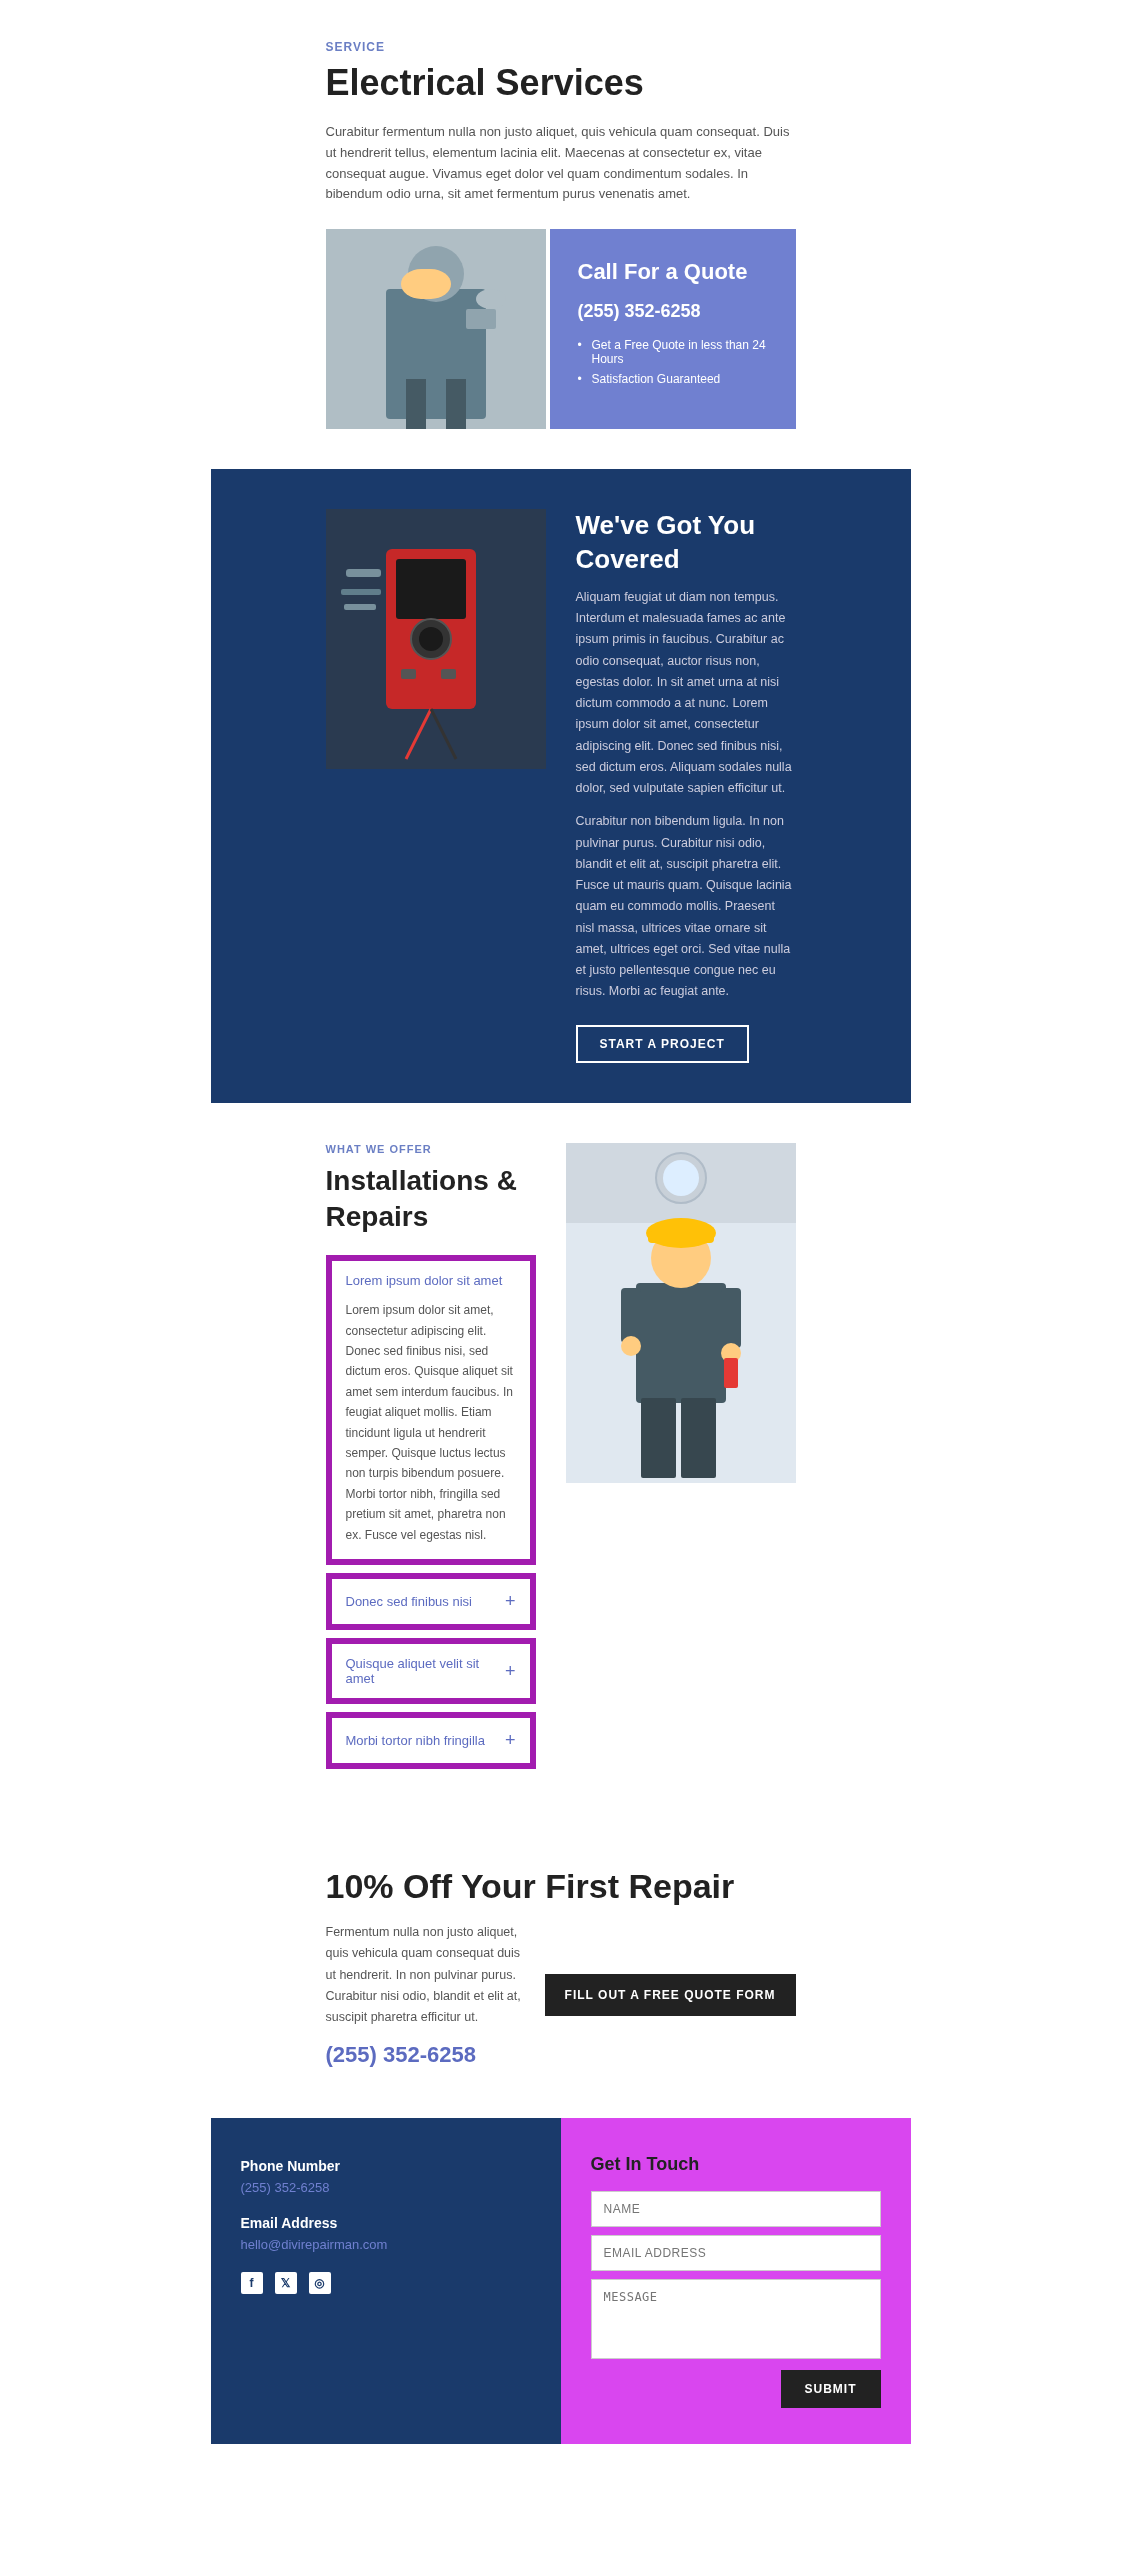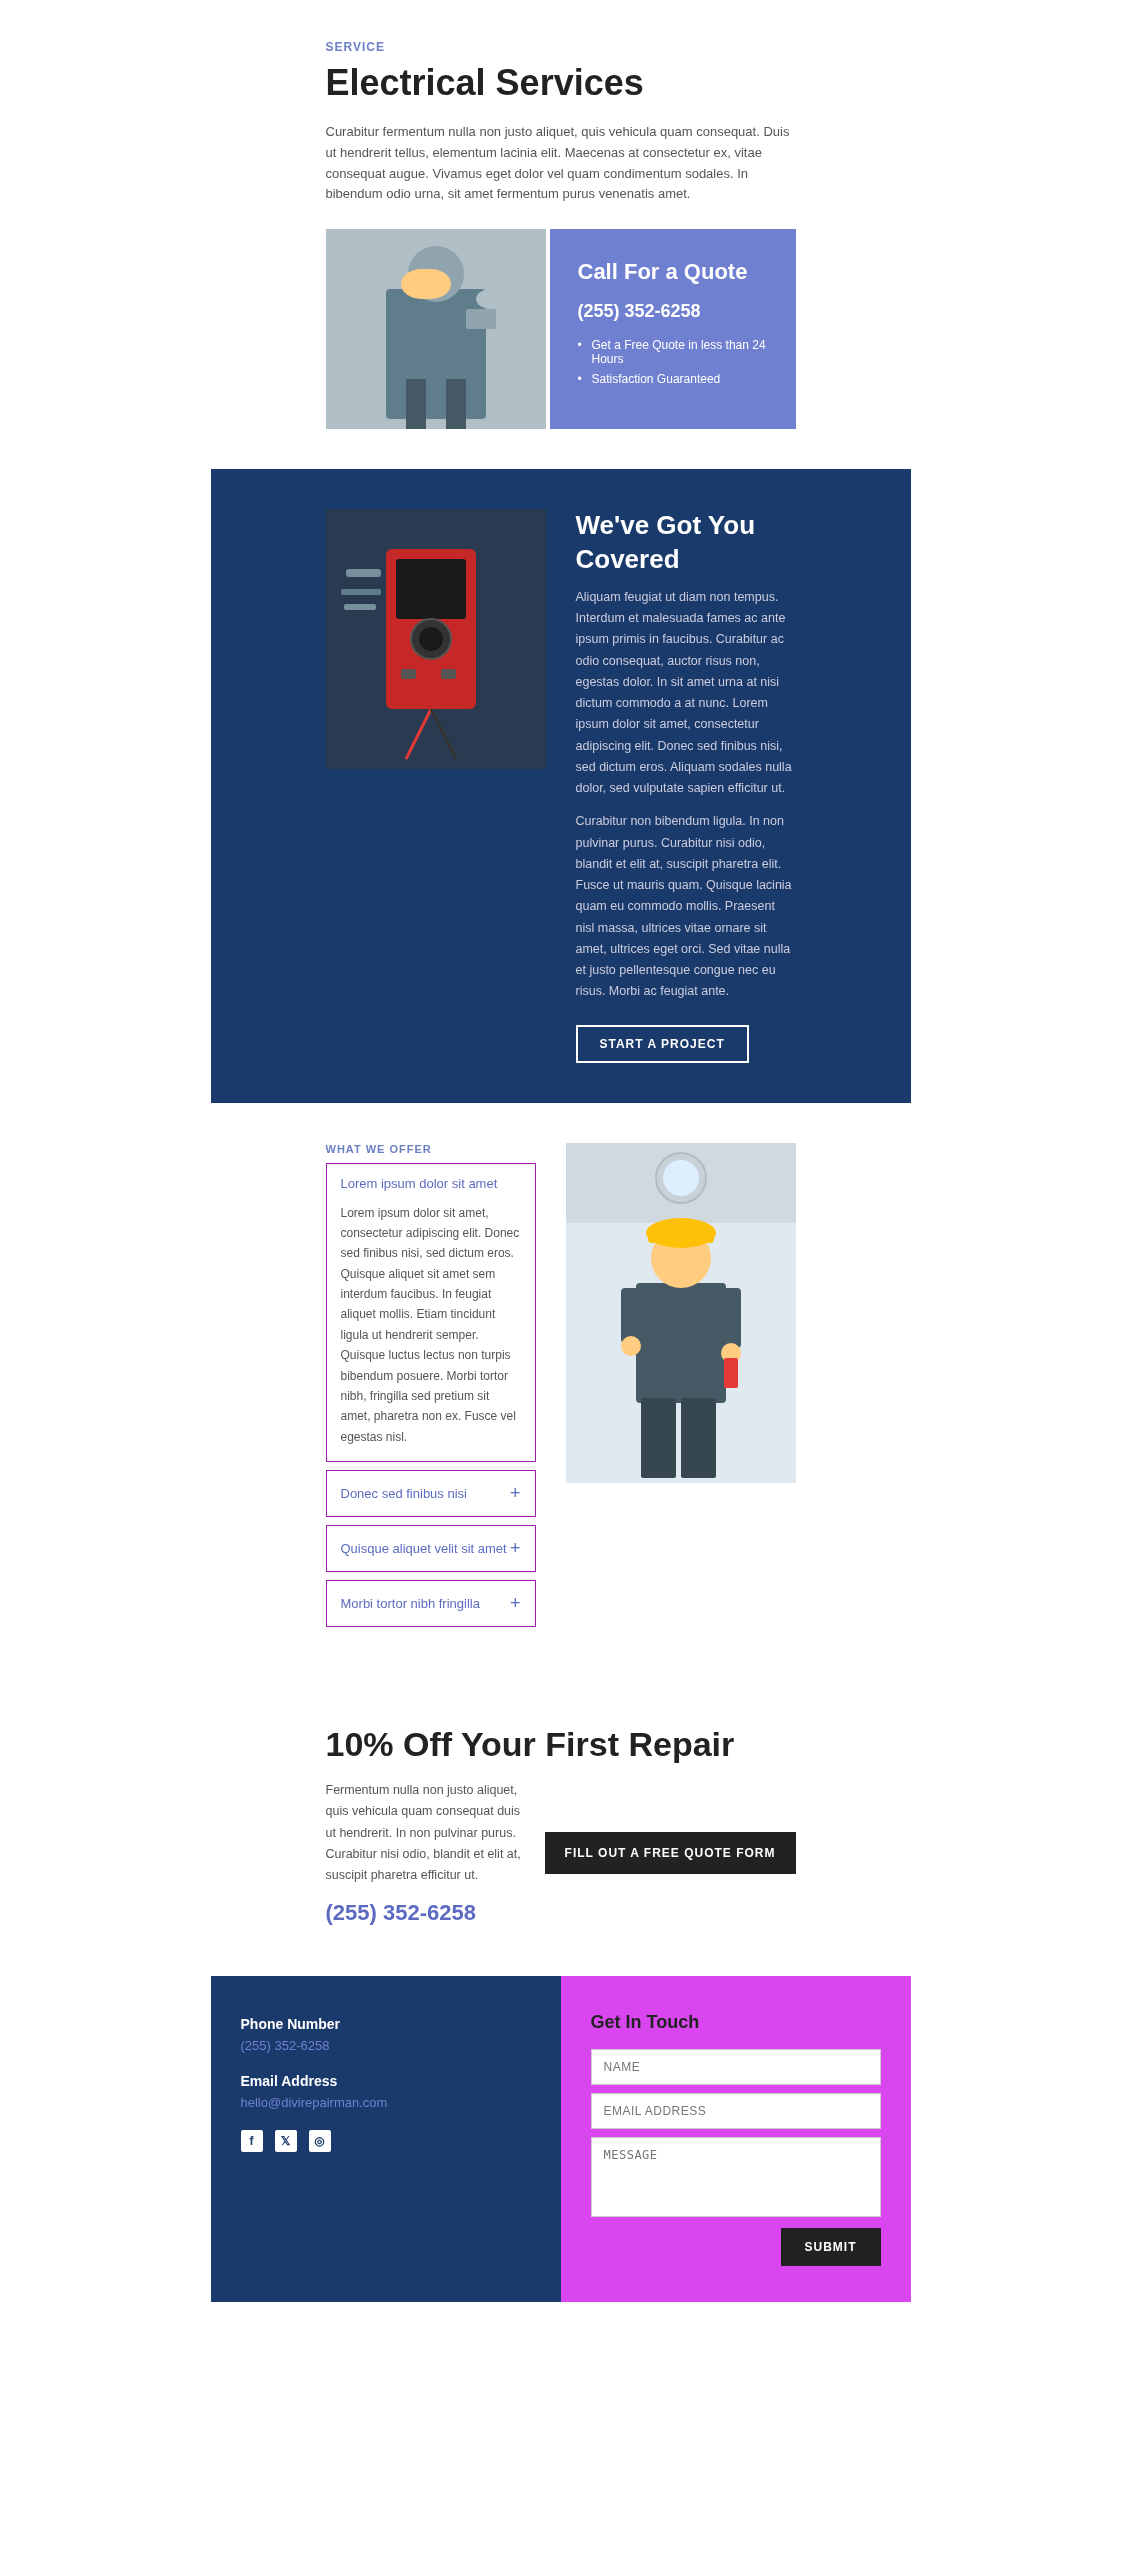--- a/index.html
+++ b/index.html
@@ -141,21 +141,21 @@
       margin-bottom: 8px;
     }
     .installs-title {
       font-size: 28px;
       font-weight: bold;
       color: #222;
       margin-bottom: 20px;
       line-height: 1.3;
     }
     .accordion-item {
-      border: 1px solid #a21caf;
+      border: 6px solid #a21caf;
       margin-bottom: 8px;
     }
     .accordion-header {
       padding: 12px 14px;
       display: flex;
       justify-content: space-between;
       align-items: center;
       cursor: pointer;
     }
     .accordion-header.active {
@@ -398,20 +398,21 @@
     <h2 class="covered-title">We've Got You Covered</h2>
     <p class="covered-desc">Aliquam feugiat ut diam non tempus. Interdum et malesuada fames ac ante ipsum primis in faucibus. Curabitur ac odio consequat, auctor risus non, egestas dolor. In sit amet urna at nisi dictum commodo a at nunc. Lorem ipsum dolor sit amet, consectetur adipiscing elit. Donec sed finibus nisi, sed dictum eros. Aliquam sodales nulla dolor, sed vulputate sapien efficitur ut.</p>
     <p class="covered-desc">Curabitur non bibendum ligula. In non pulvinar purus. Curabitur nisi odio, blandit et elit at, suscipit pharetra elit. Fusce ut mauris quam. Quisque lacinia quam eu commodo mollis. Praesent nisl massa, ultrices vitae ornare sit amet, ultrices eget orci. Sed vitae nulla et justo pellentesque congue nec eu risus. Morbi ac feugiat ante.</p>
     <button class="start-btn">START A PROJECT</button>
   </div>
 </div>
 
 <div class="installs-section">
   <div class="installs-left">
     <div class="installs-label">WHAT WE OFFER</div>
+    <h2 class="installs-title">Installations &amp; Repairs</h2>
 
     <div class="accordion-item">
       <div class="accordion-header active">
         <span class="accordion-title">Lorem ipsum dolor sit amet</span>
       </div>
       <div class="accordion-body">Lorem ipsum dolor sit amet, consectetur adipiscing elit. Donec sed finibus nisi, sed dictum eros. Quisque aliquet sit amet sem interdum faucibus. In feugiat aliquet mollis. Etiam tincidunt ligula ut hendrerit semper. Quisque luctus lectus non turpis bibendum posuere. Morbi tortor nibh, fringilla sed pretium sit amet, pharetra non ex. Fusce vel egestas nisl.</div>
     </div>
 
     <div class="accordion-item">
       <div class="accordion-header">

